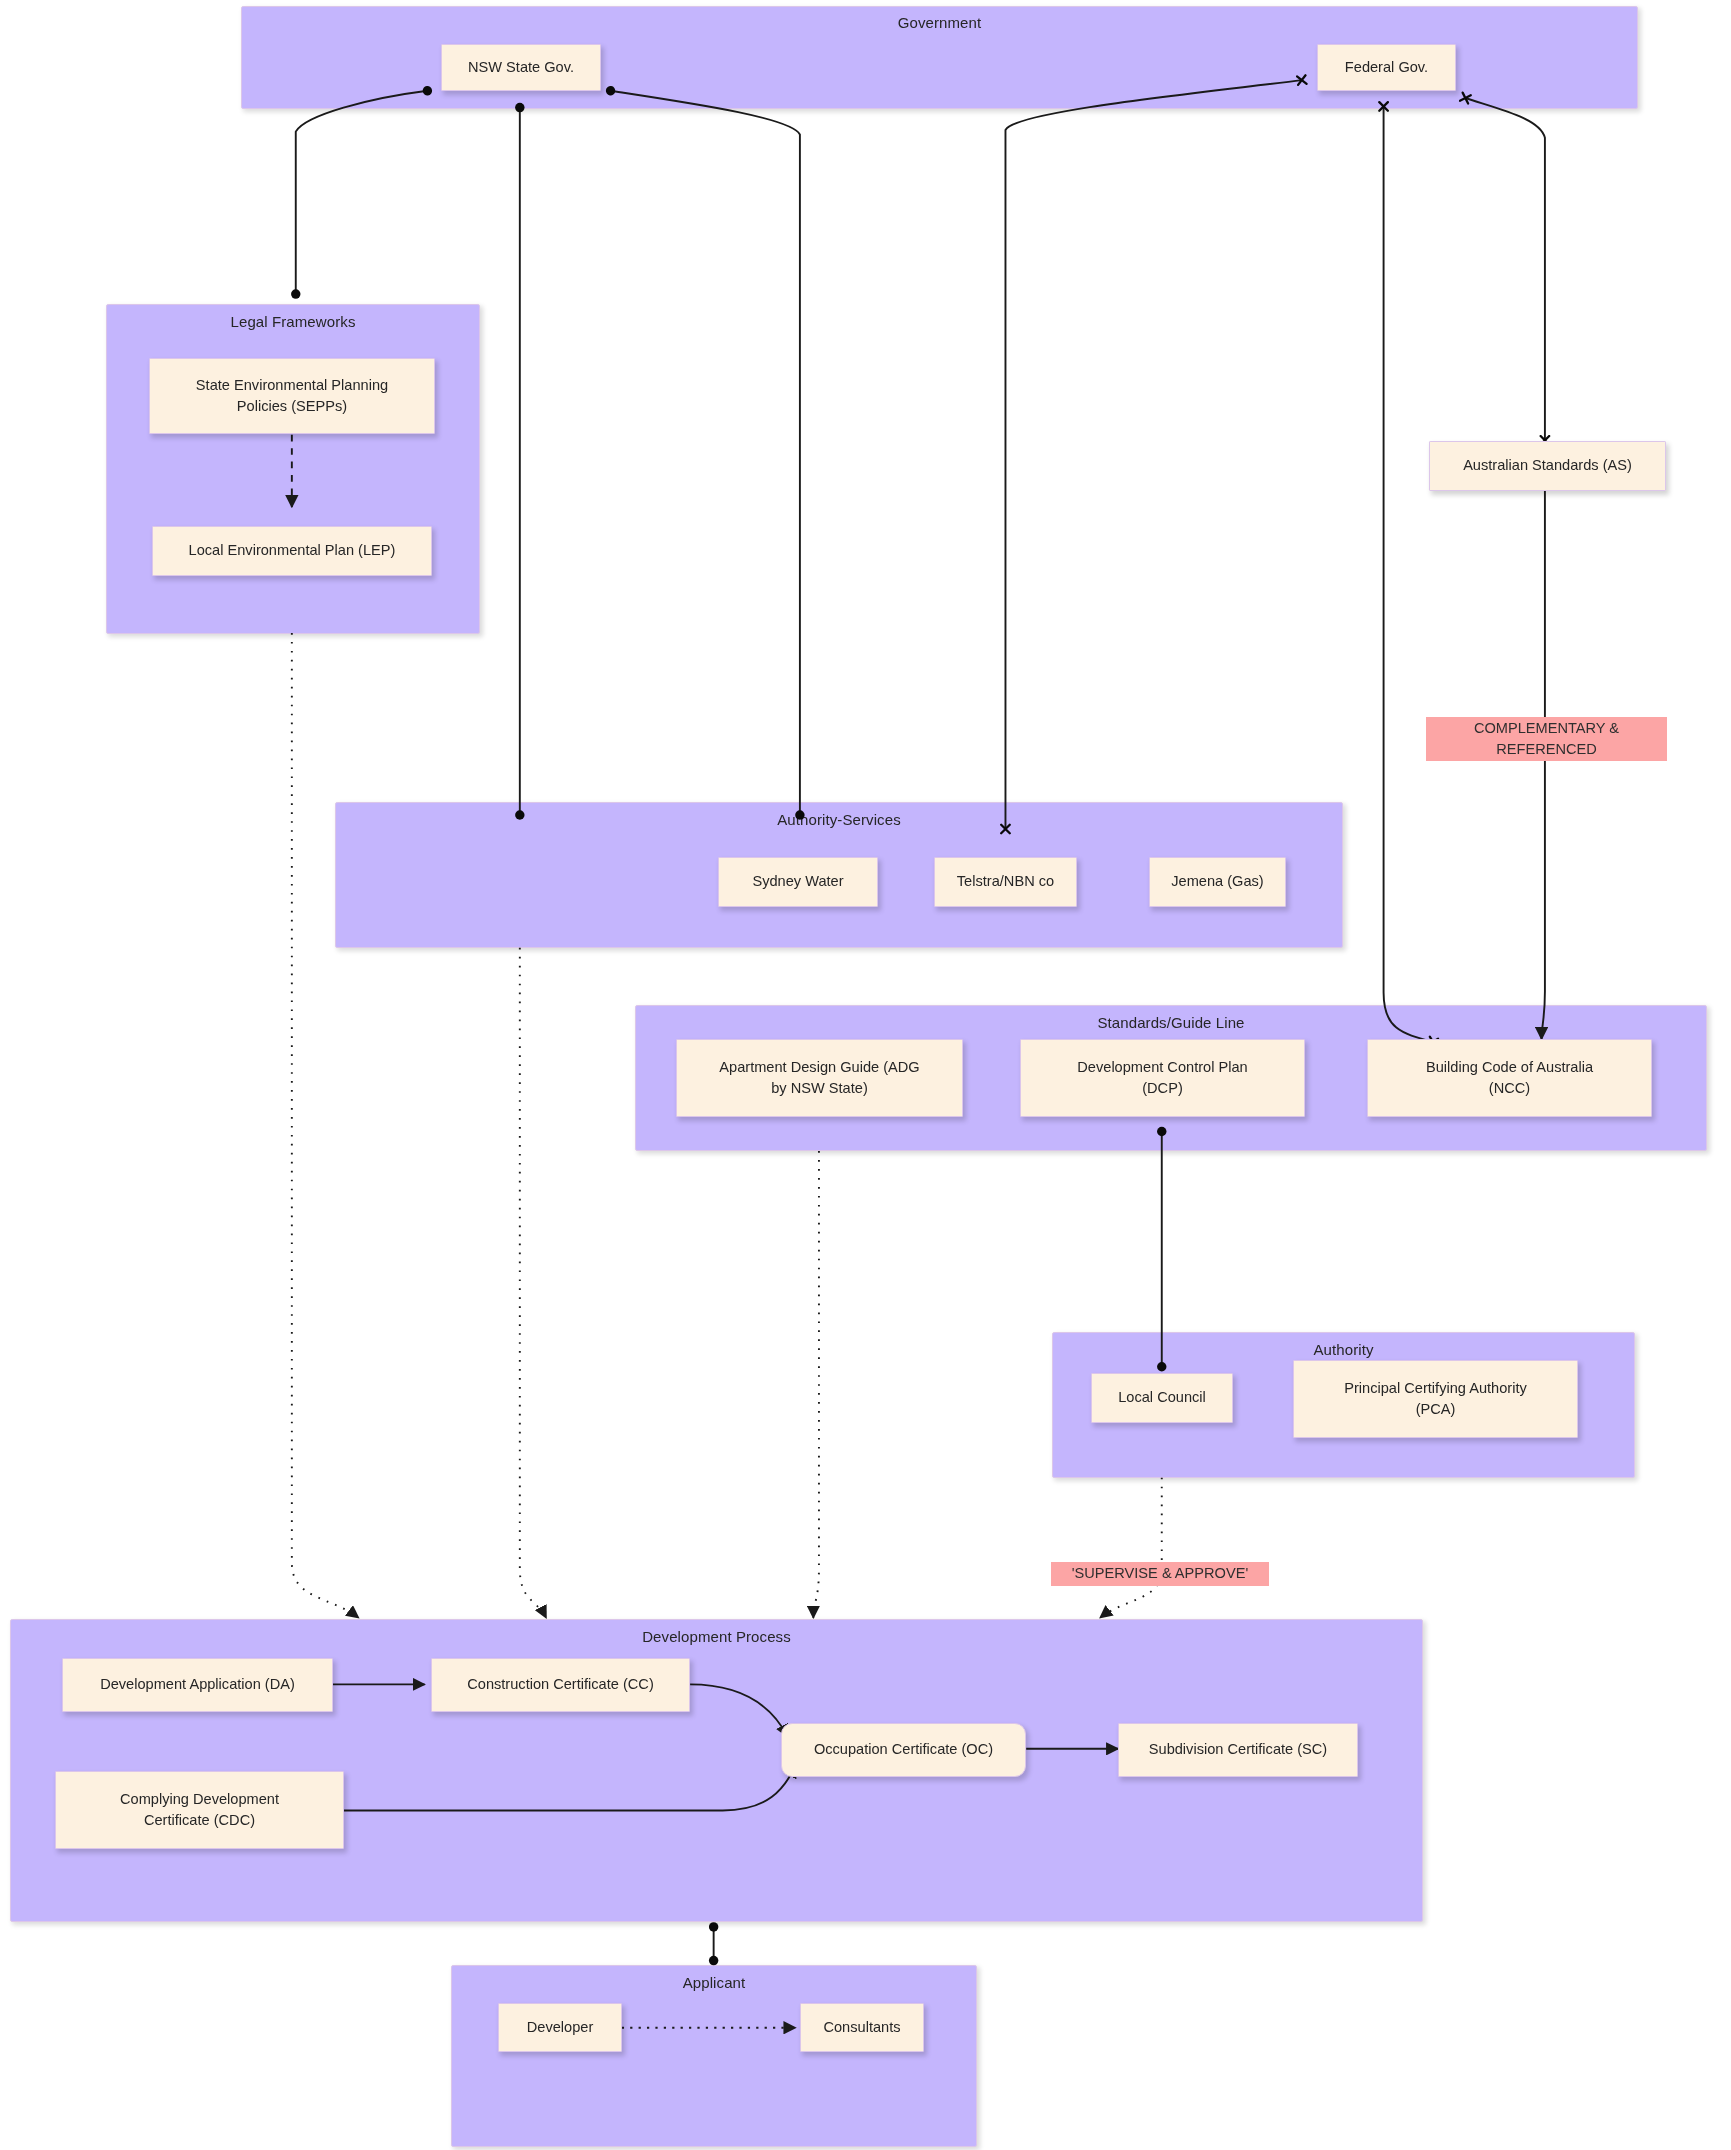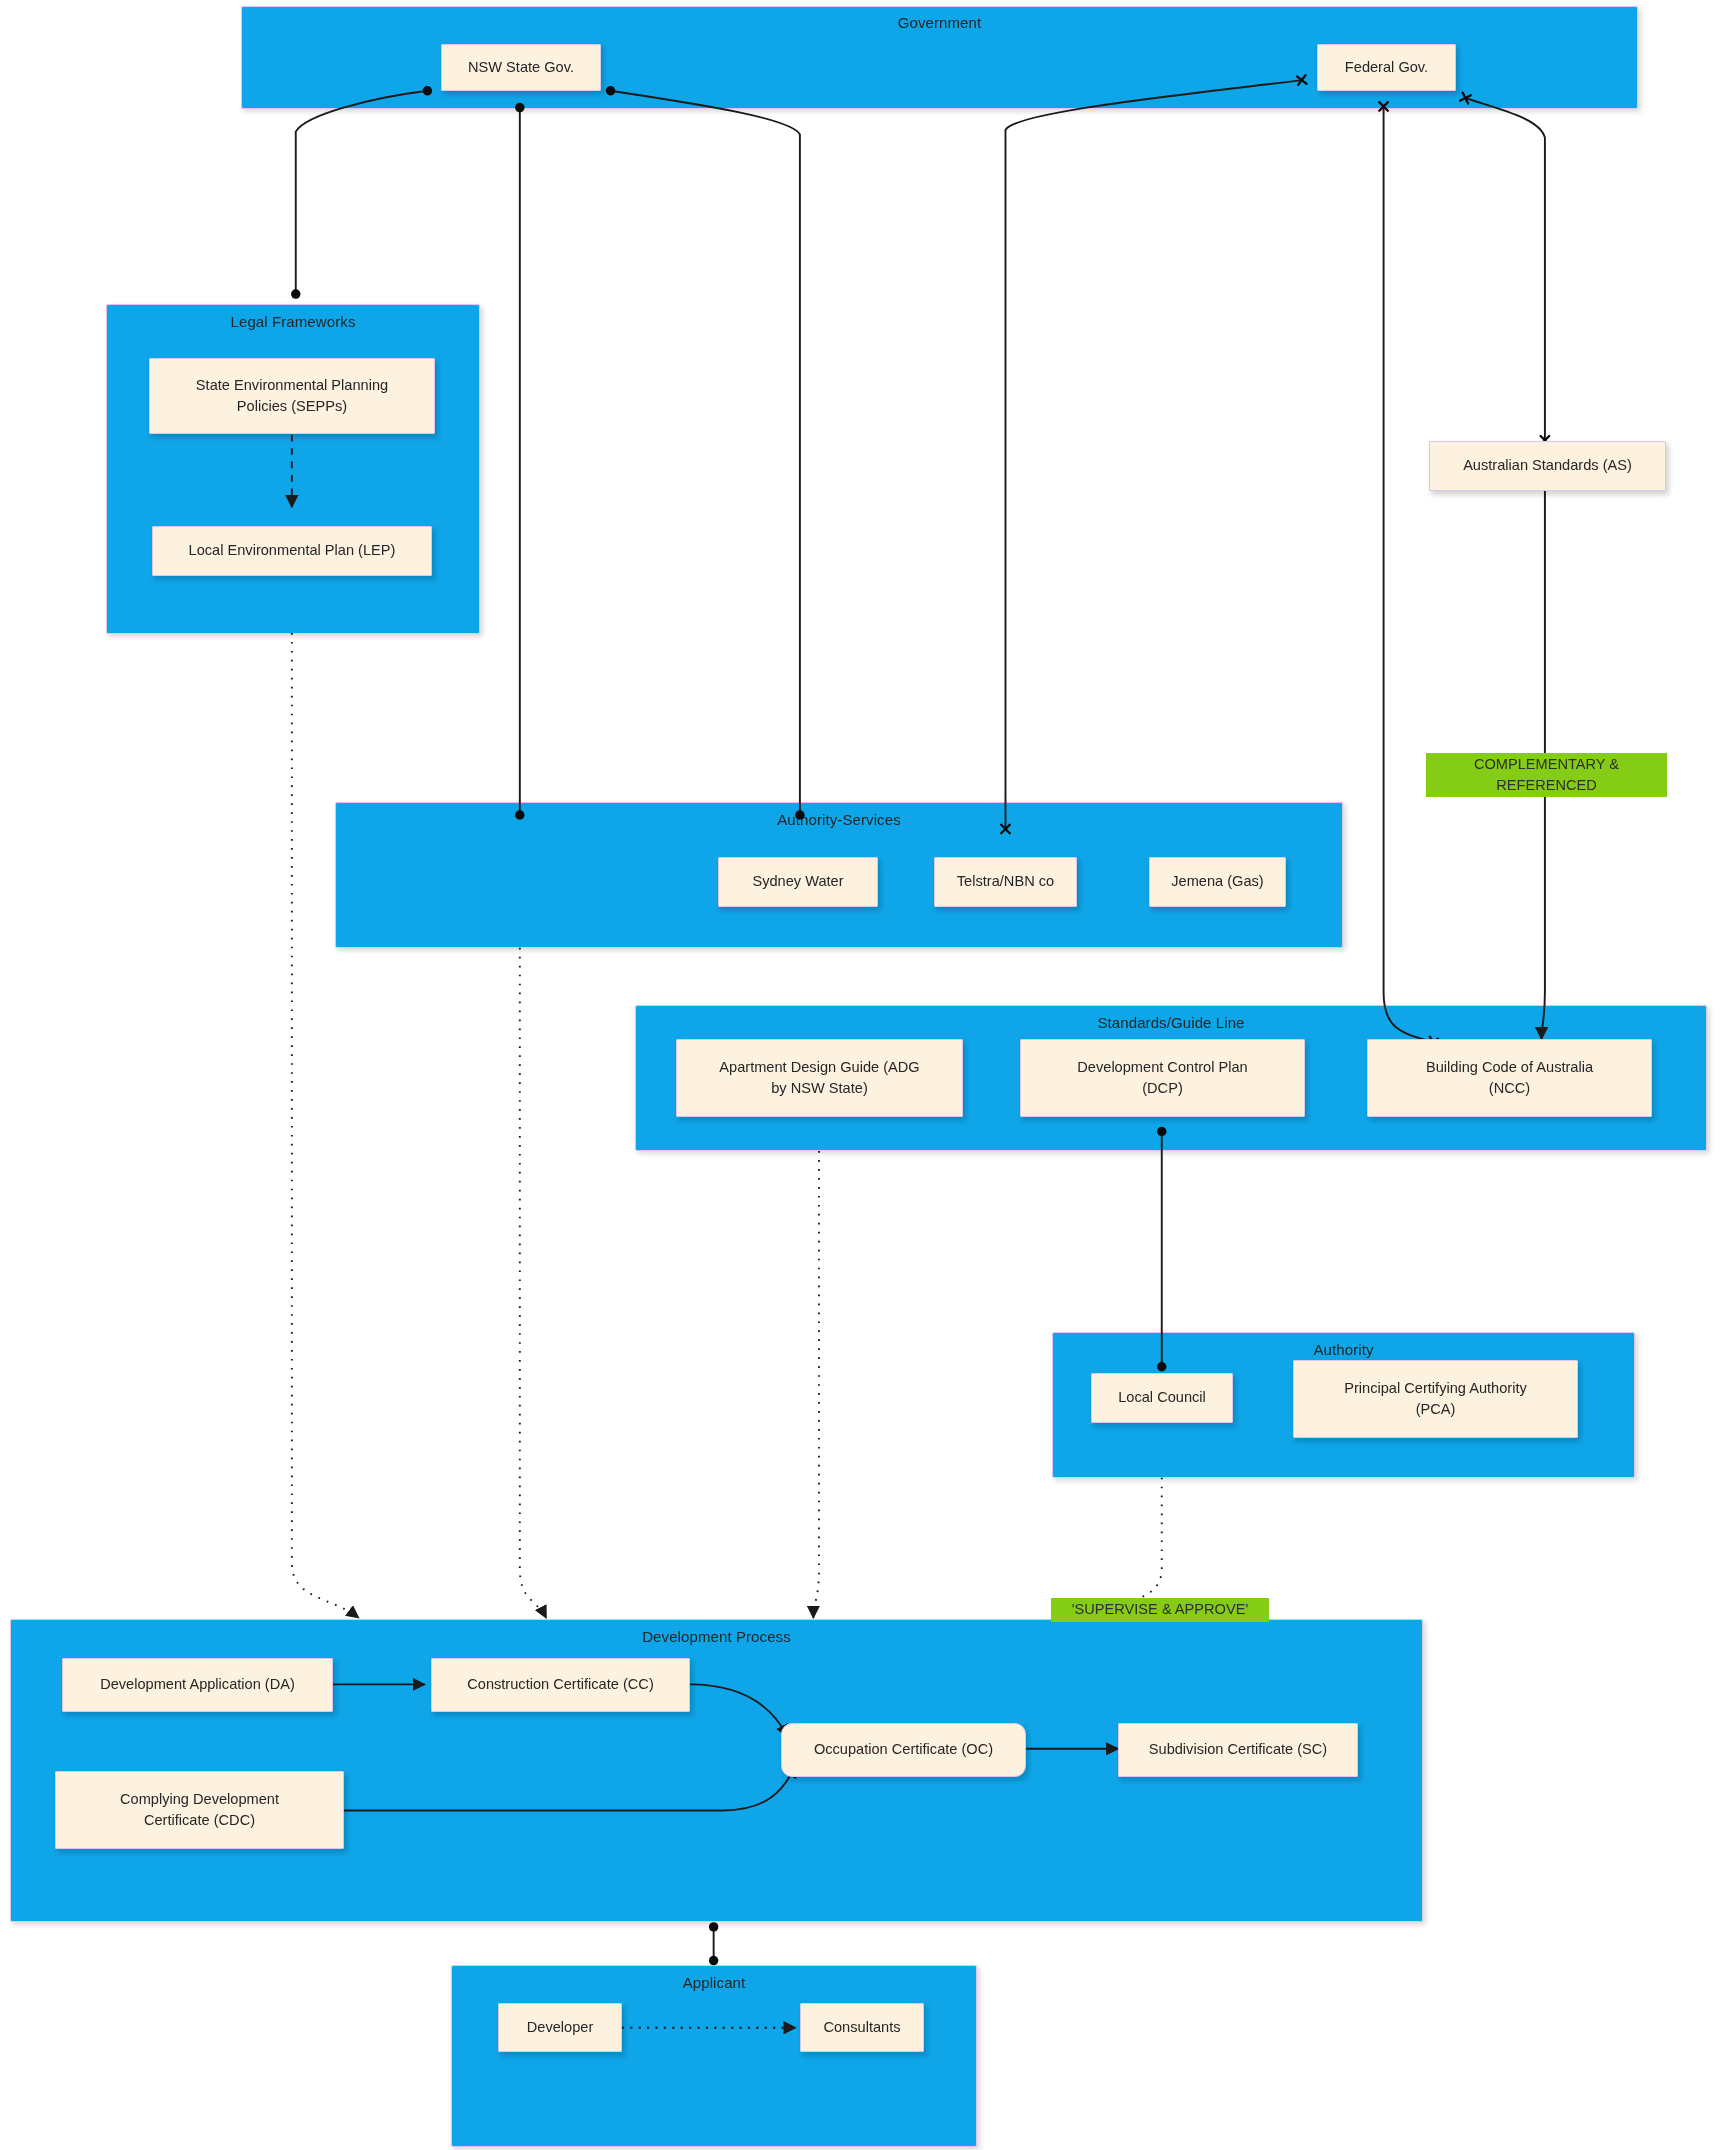--- a/index.html
+++ b/index.html
@@ -2,31 +2,31 @@
 <html style="font-size:9px"><head>
 <meta charset="utf-8">
 <style>
   html,body{margin:0;padding:0;background:#ffffff;}
   body{width:1732px;height:2151px;position:relative;
        font-family:"Liberation Sans","DejaVu Sans",sans-serif;
        -webkit-font-smoothing:antialiased;}
   #stage{position:absolute;left:0;top:0;width:1732px;height:2151px;overflow:hidden;}
   svg#wires{position:absolute;left:0;top:0;width:1732px;height:2151px;pointer-events:none;}
 
-  .cluster{position:absolute;background:#0ea5e9;border:1.1px solid #dcc6ea;
+  .cluster{position:absolute;background:#c4b5fd;border:1.1px solid #dcc6ea;
            border-radius:2.2px;box-shadow:2.2px 2.8px 5px rgba(0,0,0,.14);}
   .cluster-title{position:absolute;left:0;right:0;top:7.8px;text-align:center;
                  font-size:15px;color:#262626;letter-spacing:0.1px;}
   .node{position:absolute;background:#fdf1e0;border:1.1px solid #dcc6ea;border-radius:1.1px;
         box-shadow:2.8px 3.4px 5px rgba(0,0,0,.17);
         display:flex;align-items:center;justify-content:center;text-align:center;
         font-size:14.6px;color:#262626;line-height:1.45;padding:3.4px 5.6px;box-sizing:border-box;}
-  .elabel{position:absolute;background:#84cc16;color:#2f2f2f;font-size:14.6px;
+  .elabel{position:absolute;background:#fca5a5;color:#2f2f2f;font-size:14.6px;
           text-align:center;line-height:1.45;padding:1.1px 3.4px;box-sizing:border-box;
-          white-space:pre-line;margin-top:36px;}
+          white-space:pre-line;}
 </style>
 </head>
 <body>
 
 <div id="stage">
 
   <div class="cluster" style="left:241px;top:5.6px;width:1395px;height:101px;">
     <div class="cluster-title">Government</div>
   </div>
 

